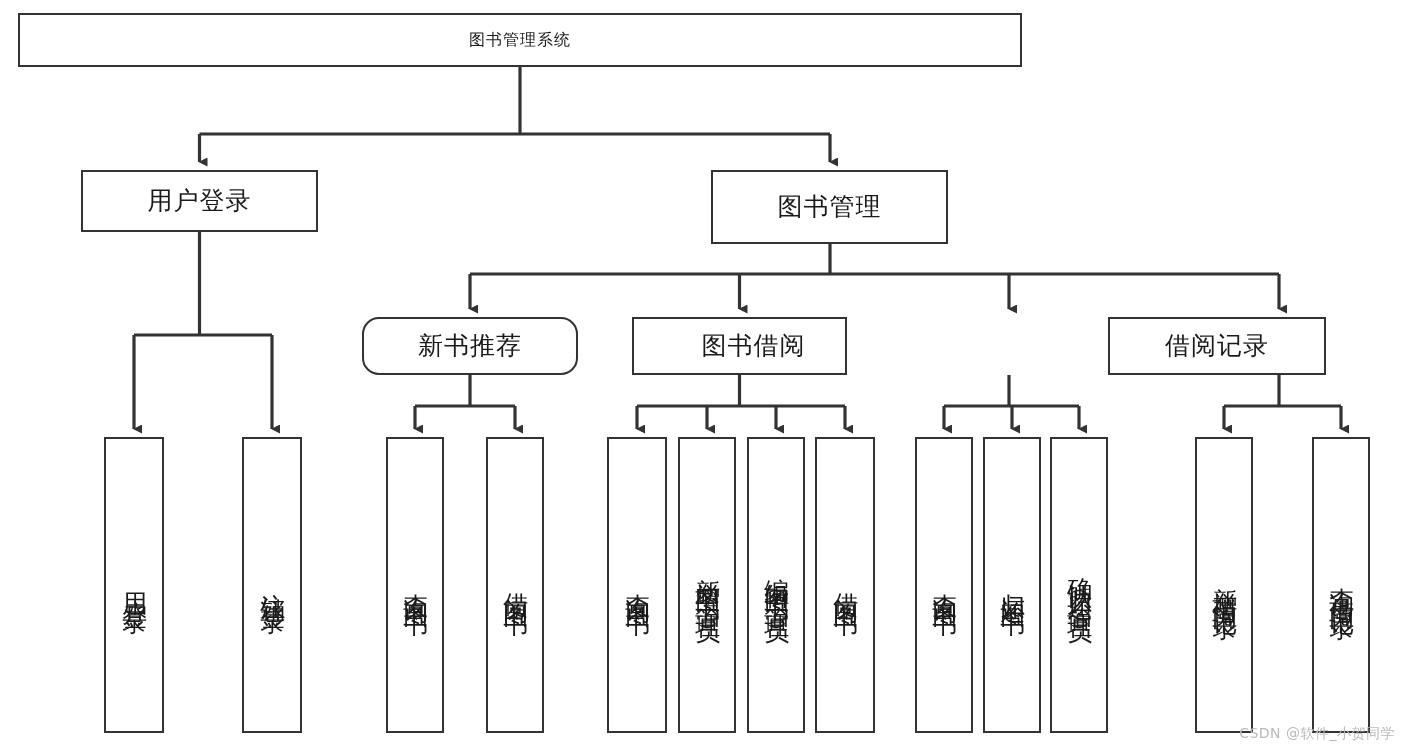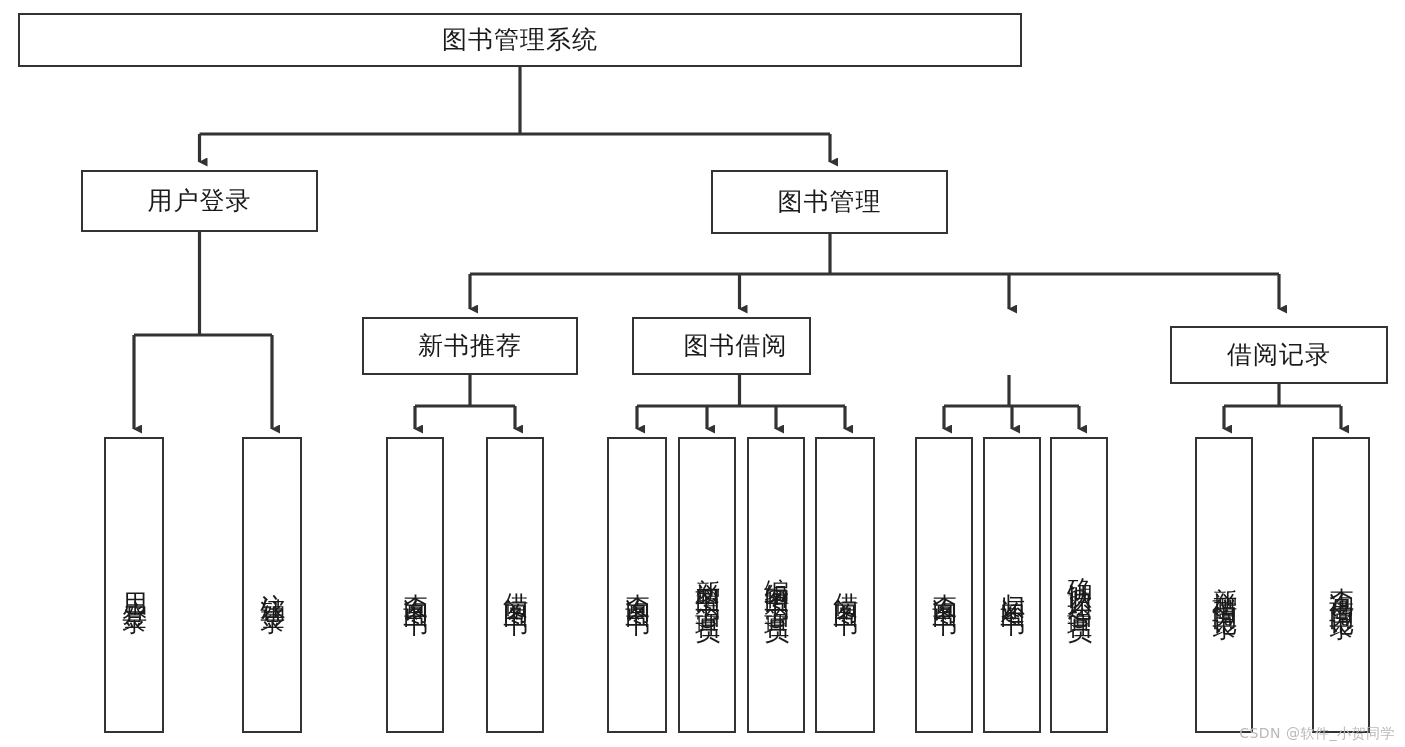--- a/index.html
+++ b/index.html
@@ -36,21 +36,21 @@
     justify-content: center;
     color: #1a1a1a;
     z-index: 2;
   }
   .node-h {
     font-size: 25px;
     letter-spacing: 1px;
     line-height: 1.1;
   }
   .node-root {
-    font-size: 25px;
+    font-size: 16px;
   }
   .node-v {
     writing-mode: vertical-rl;
     text-orientation: upright;
     font-size: 25px;
     letter-spacing: 6px;
     line-height: 1.05;
     padding-top: 4px;
     padding-bottom: 4px;
     align-items: center;
@@ -128,31 +128,31 @@
     </g>
   </svg>
 
   <div class="node node-h node-root" style="left:18px; top:13px; width:1004px; height:54px;">
     <span>图书管理系统</span>
   </div>
 
   <div class="node node-h" style="left:81px; top:170px; width:237px; height:62px;">
     <span>用户登录</span>
   </div>
-  <div class="node node-h" style="left:711px; top:170px; width:237px; height:64px;">
+  <div class="node node-h" style="left:711px; top:170px; width:237px; height:74px;">
     <span>图书管理</span>
   </div>
 
-  <div class="node node-h" style="left:362px; top:317px; width:216px; height:58px;">
+  <div class="node node-h" style="left:362px; top:317px; width:216px; height:58px;border-radius:17px;">
     <span>新书推荐</span>
   </div>
-  <div class="node node-h" style="left:632px; top:317px; width:179px; height:58px;padding-left:28px;">
+  <div class="node node-h" style="left:632px; top:317px; width:215px; height:58px;padding-left:28px;">
     <span>图书借阅</span>
   </div>
-  <div class="node node-h" style="left:1170px; top:317px; width:218px; height:58px;margin-top:9px;">
+  <div class="node node-h" style="left:1108px; top:317px; width:218px; height:58px;">
     <span>借阅记录</span>
   </div>
 
   <div class="node node-v" style="left:104px; top:437px; width:60px; height:296px;">
     <span class="vtext">用户登录</span>
   </div>
   <div class="node node-v" style="left:242px; top:437px; width:60px; height:296px;">
     <span class="vtext">注销登录</span>
   </div>
 

